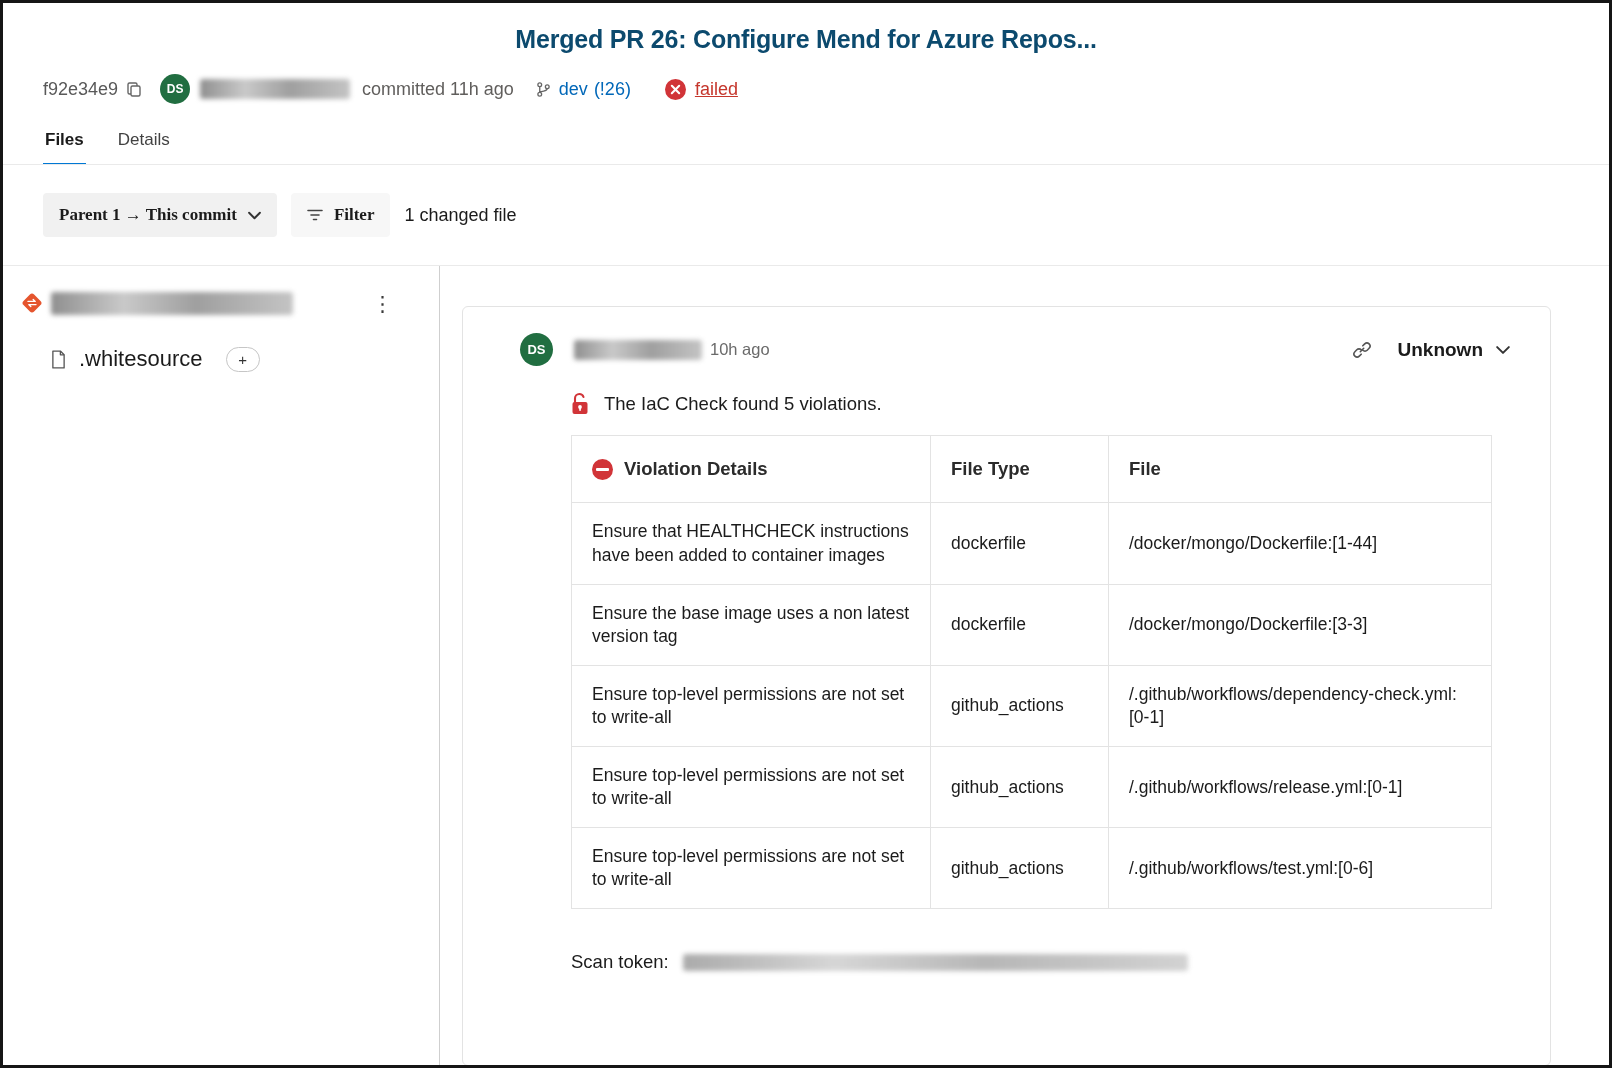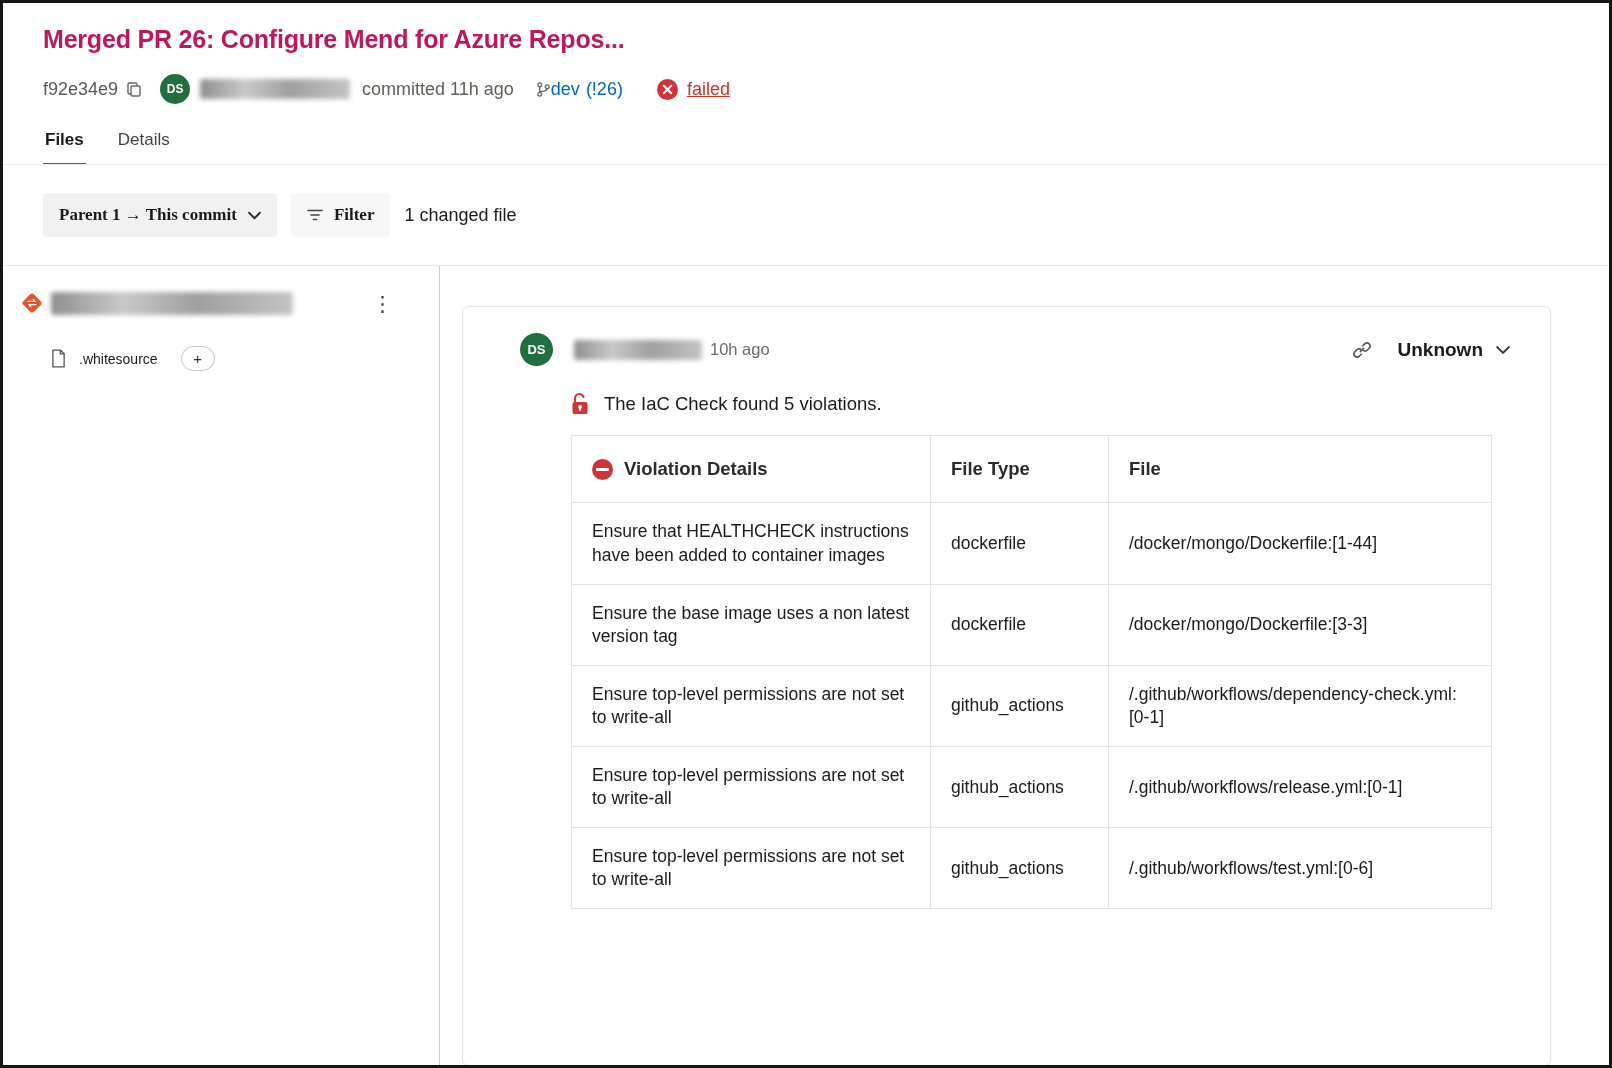--- a/index.html
+++ b/index.html
@@ -18,52 +18,52 @@
   body{
     width:1612px;height:1068px;
     border:3px solid #151515;
     background:#fff;
     font-family:"Liberation Sans",sans-serif;
     color:var(--text);
     overflow:hidden;
     display:flex;flex-direction:column;
   }
   .top{padding:16px 40px 0 40px;}
-  h1{margin:6px 0 0 0;font-size:25px;font-weight:700;letter-spacing:-0.2px;color:#be185d;}
+  h1{margin:6px 0 0 0;font-size:25px;font-weight:700;letter-spacing:-0.2px;color:#0c4a6e;text-align:center;}
   .commit-row{display:flex;align-items:center;margin-top:20px;font-size:18px;color:var(--gray);}
   .commit-row .hash{color:#595959;}
   .icon-btn{display:inline-flex;align-items:center;justify-content:center;margin-left:8px;cursor:pointer;}
   .avatar{width:30px;height:30px;border-radius:50%;background:var(--avatar-green);color:#fff;
     display:inline-flex;align-items:center;justify-content:center;font-size:12px;font-weight:700;flex:0 0 auto;}
   .avatar.lg{width:33px;height:33px;font-size:13px;}
   .redacted{background:linear-gradient(90deg,#8f8f8f 0%,#c9c9c9 30%,#9f9f9f 60%,#c4c4c4 100%);
     filter:blur(2.5px);border-radius:3px;display:inline-block;}
   .name-redacted{width:150px;height:20px;margin:0 12px 0 10px;}
   .commit-row .avatar{margin-left:18px;}
-  .branch-wrap{display:inline-flex;align-items:center;margin-left:22px;}
+  .branch-wrap{display:inline-flex;align-items:center;margin-left:22px;gap:8px;}
   .branch-link{color:var(--link-blue);text-decoration:none;display:inline-flex;gap:6px;cursor:pointer;}
   .failed-wrap{display:inline-flex;align-items:center;gap:9px;margin-left:34px;}
   .failed-link{color:var(--red-text);text-decoration:underline;cursor:pointer;}
   .tabs{display:flex;gap:30px;margin-top:26px;}
   .tab{font-size:17px;padding:0 2px 13px 2px;color:#424242;cursor:pointer;}
   .tab.active{font-weight:700;color:#1b1b1b;border-bottom:2.5px solid var(--accent);margin-bottom:-1px;}
   .divider{border-bottom:1px solid #eaeaea;}
   .toolbar{display:flex;align-items:center;padding:28px 40px;gap:14px;}
   .btn{background:#f1f1f1;border:none;border-radius:4px;height:44px;padding:0 16px;
     display:inline-flex;align-items:center;gap:11px;font-size:17px;font-weight:600;
     font-family:Liberation Serif, serif;color:#1b1b1b;cursor:pointer;}
   .btn.light{background:#f7f7f7;}
   .changed-files{font-size:18px;color:#1b1b1b;}
   .content{flex:1;display:flex;border-top:1px solid #eaeaea;overflow:hidden;}
   .sidebar{width:437px;flex:0 0 437px;border-right:1px solid #cfcfcf;padding-top:16px;}
   .tree-row{display:flex;align-items:center;padding:8px 16px;cursor:pointer;}
   .tree-row .kebab{margin-left:auto;margin-right:30px;font-size:21px;color:#3b3b3b;line-height:1;cursor:pointer;}
   .tree-name-redacted{width:242px;height:23px;margin-left:6px;}
   .file-row{padding-left:48px;margin-top:14px;gap:13px;}
-  .file-name{font-size:14px;color:#1b1b1b;}
+  .file-name{font-size:22px;color:#1b1b1b;}
   .plus-badge{border:1px solid #c6c6c6;border-radius:13px;min-width:34px;height:25px;
     display:inline-flex;align-items:center;justify-content:center;font-size:15px;color:#333;margin-left:10px;}
   .main{flex:1;padding:40px 58px 0 22px;overflow:hidden;}
   .card{border:1px solid var(--border);border-radius:6px;padding:26px 40px 48px 57px;min-height:760px;}
   .card-header{display:flex;align-items:center;}
   .comment-name-redacted{width:128px;height:20px;margin-left:21px;}
   .timestamp{color:#6a6a6a;font-size:16.5px;margin-left:8px;}
   .header-right{margin-left:auto;display:flex;align-items:center;gap:26px;}
   .status-dropdown{display:inline-flex;align-items:center;gap:13px;font-size:19px;font-weight:600;cursor:pointer;}
   .comment-body{margin-left:51px;}
@@ -255,18 +255,22 @@
               <td>/.github/workflows/release.yml:[0-1]</td>
             </tr>
             <tr>
               <td>Ensure top-level permissions are not set to write-all</td>
               <td>github_actions</td>
               <td>/.github/workflows/test.yml:[0-6]</td>
             </tr>
           </tbody>
         </table>
 
+        <div class="scan-row">
+          <span>Scan token:</span>
+          <span class="redacted token-redacted"></span>
+        </div>
       </div>
 
     </div>
   </section>
 
 </div>
 
 </body></html>

